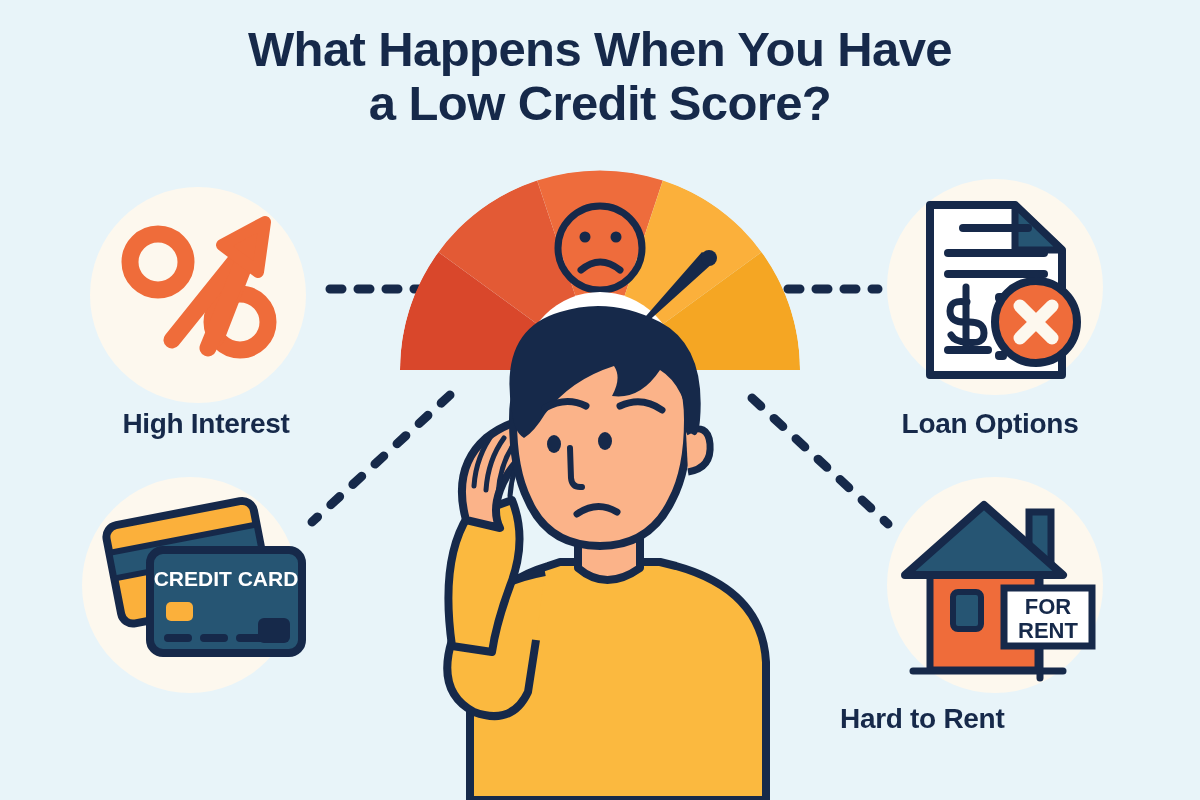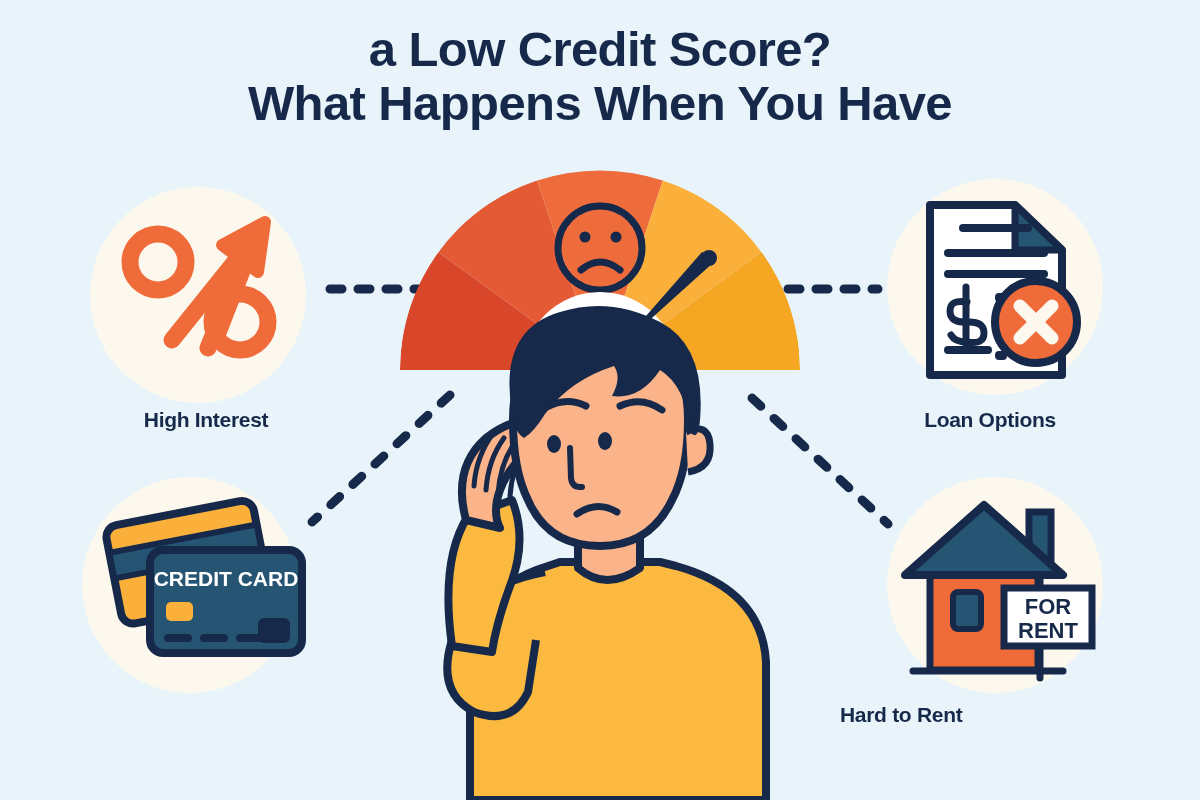--- a/index.html
+++ b/index.html
@@ -39,21 +39,21 @@
     line-height: 1.11;
     letter-spacing: -0.6px;
   }
   .title-line {
     display: block;
   }
   .node-label {
     position: absolute;
     color: #16294a;
     font-weight: bold;
-    font-size: 21px;
+    font-size: 28px;
     letter-spacing: -0.3px;
     white-space: nowrap;
   }
   #label-high-interest { left: 56px;  top: 408px; width: 300px; text-align: center; }
   #label-loan-denied   { left: 840px; top: 408px; width: 300px; text-align: center; }
   #label-limited-opts  { left: 50px;  top: 703px; width: 320px; text-align: center; }
   #label-hard-to-rent  { left: 840px; top: 703px; width: 300px; text-align: left; }
 </style>
 </head>
 <body>
@@ -205,21 +205,21 @@
       <ellipse cx="554" cy="444" rx="7" ry="9" fill="#16294a"></ellipse>
       <ellipse cx="605" cy="441" rx="7" ry="9" fill="#16294a"></ellipse>
 
       <path d="M570 448 L571 478 Q572 488 582 487" fill="none" stroke="#16294a" stroke-width="6" stroke-linecap="round"></path>
 
       <path d="M577 514 Q597 500 617 512" fill="none" stroke="#16294a" stroke-width="7" stroke-linecap="round"></path>
     </g>
   </svg>
 
   <div class="title-block">
+    <span class="title-line">What Happens When You Have</span>
     <span class="title-line">a Low Credit Score?</span>
-    <span class="title-line">What Happens When You Have</span>
   </div>
 
   <div class="node-label" id="label-high-interest">High Interest</div>
   <div class="node-label" id="label-loan-denied">Loan Options</div>
   <div class="node-label" id="label-hard-to-rent">Hard to Rent</div>
 
 </div>
 
 </body></html>

